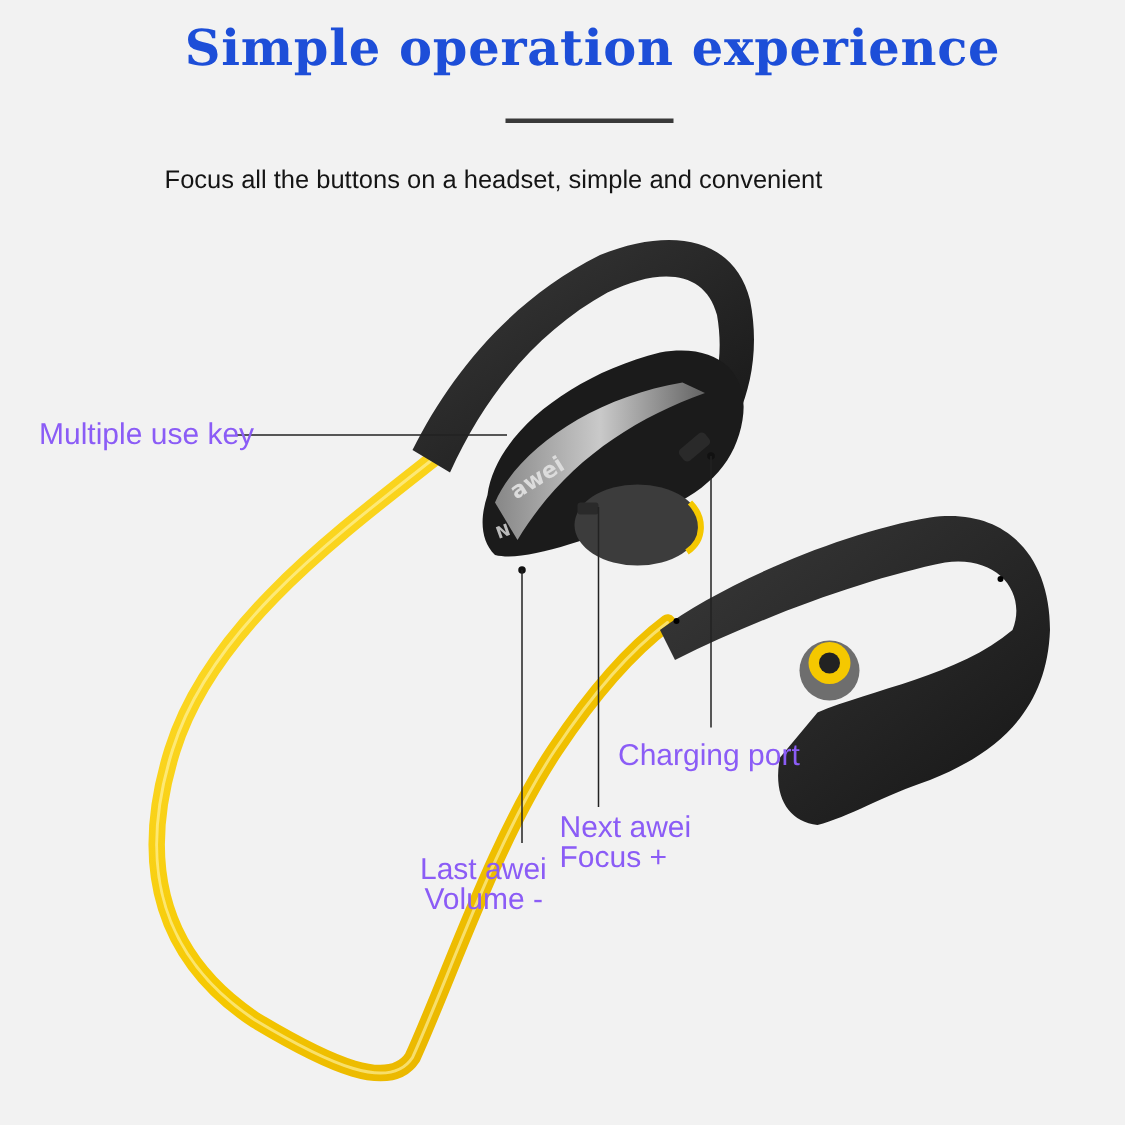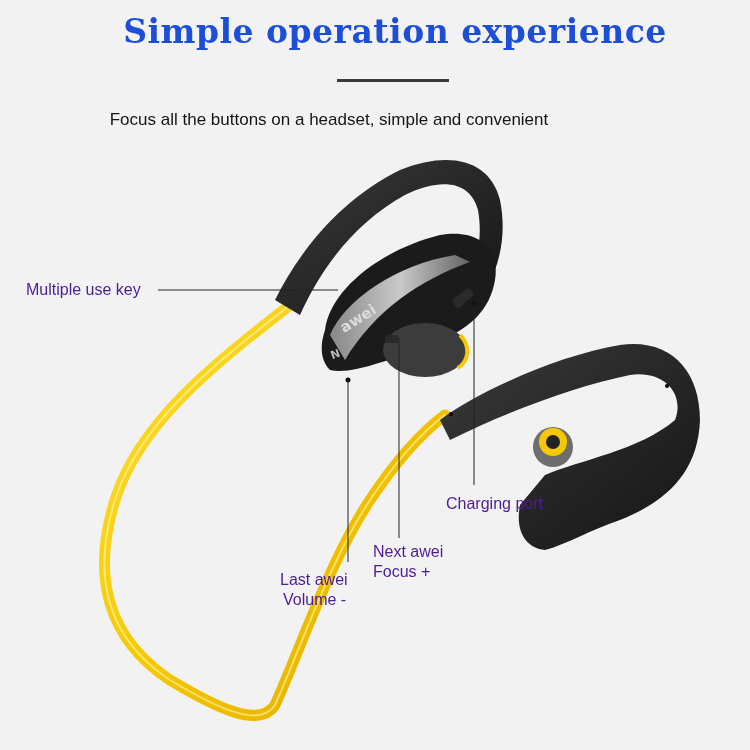--- a/index.html
+++ b/index.html
@@ -2,21 +2,21 @@
 <html><head>
 <meta charset="utf-8">
 <style>
   html, body { margin:0; padding:0; }
   body { width:750px; height:750px; background:#f2f2f2; position:relative; overflow:hidden;
          font-family:"Liberation Sans", sans-serif; color:#111; }
   .title { position:absolute; left:0; top:12px; width:750px; text-align:center;
            font-family:"DejaVu Serif", serif; font-weight:bold; font-size:33px; letter-spacing:0.5px; color:#1d4ed8;padding-left:20px; }
   .divider { position:absolute; left:337px; top:79px; width:112px; height:3px; background:#3a3a3a; }
   .subtitle { position:absolute; left:0; top:110px; width:658px; text-align:center; font-size:17px; color:#151515; }
-  .label { position:absolute; font-size:16px; line-height:20px; color:#4c1d95; }
+  .label { position:absolute; font-size:20px; line-height:20px; color:#8b5cf6; }
   svg.art { position:absolute; left:0; top:0; }
 </style>
 </head>
 <body>
 
 <div class="title">Simple operation experience</div>
 <div class="divider"></div>
 <div class="subtitle">Focus all the buttons on a headset, simple and convenient</div>
 
 <svg class="art" width="750" height="750" viewBox="0 0 750 750">
@@ -70,21 +70,21 @@
     <line x1="158" y1="290" x2="338" y2="290" stroke="#222" stroke-width="1"></line>
     <circle cx="474" cy="304" r="2.5" fill="#111"></circle>
     <line x1="474" y1="304" x2="474" y2="485" stroke="#222" stroke-width="1"></line>
     <line x1="399" y1="338" x2="399" y2="538" stroke="#222" stroke-width="1"></line>
     <circle cx="348" cy="380" r="2.5" fill="#111"></circle>
     <line x1="348" y1="380" x2="348" y2="562" stroke="#222" stroke-width="1"></line>
   </g>
 </svg>
 
 <div class="label" style="left:26px; top:280px;">Multiple use key</div>
-<div class="label" style="left:412px; top:494px;margin-left:34px;">Charging port</div>
+<div class="label" style="left:412px; top:494px;">Charging port</div>
 <div class="label" style="left:373px; top:542px;">
   <div>Next awei</div>
   <div>Focus +</div>
 </div>
 <div class="label" style="left:280px; top:570px;">
   <div>Last awei</div>
   <div style="padding-left:3px;">Volume -</div>
 </div>
 
 </body></html>

